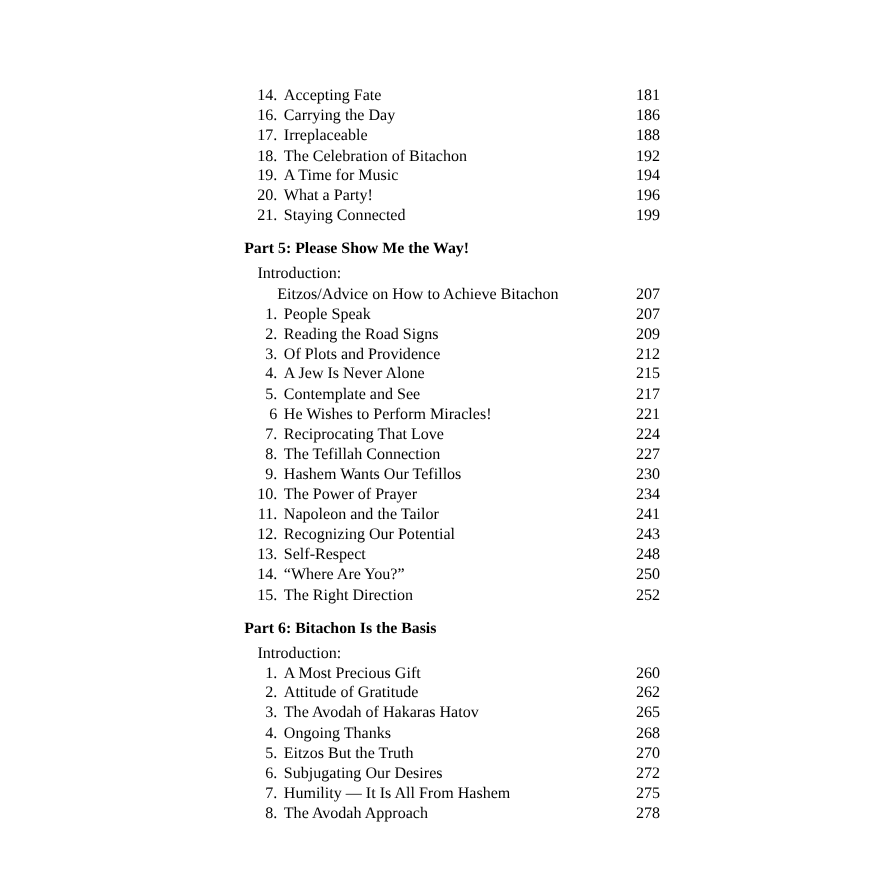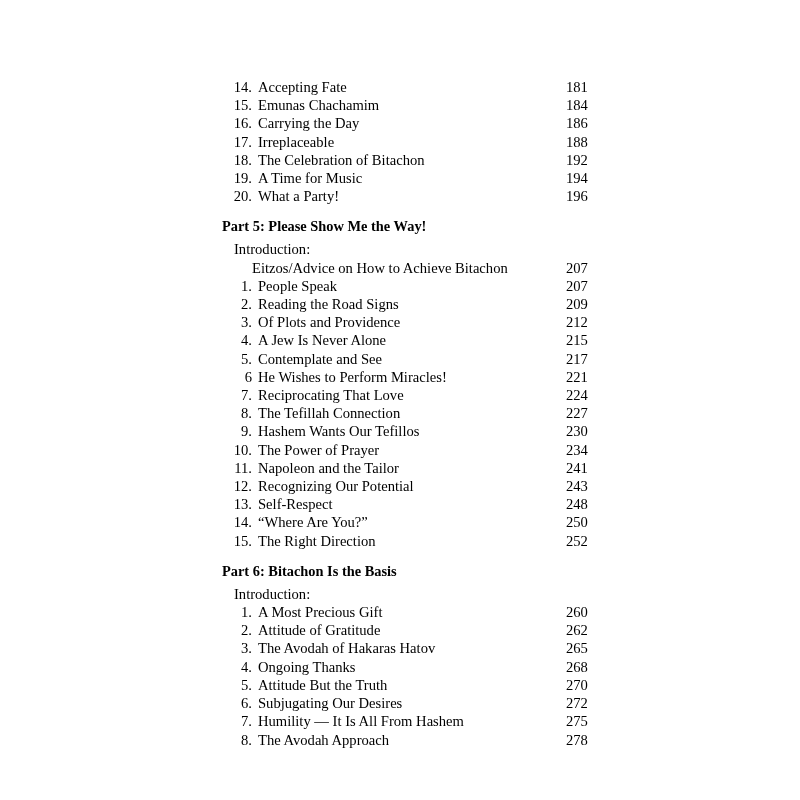--- a/index.html
+++ b/index.html
@@ -31,20 +31,21 @@
     font-size: 14.6px;
   }
   .row .label {
     flex: 1 1 auto;
     white-space: nowrap;
     overflow: visible;
   }
   .row .page-num {
     flex: 0 0 auto;
     width: 34px;
+    text-align: right;
     font-size: 14.6px;
   }
   .entry .label {
     padding-left: 30px;
     text-indent: 0;
   }
   .entry .num-prefix {
     display: inline-block;
     width: 24px;
     text-align: right;
@@ -80,42 +81,42 @@
 
 <div class="page">
   <div class="toc">
 
     <div>
       <div class="row entry">
         <div class="label"><span class="num-prefix">14.</span><span class="title-text">Accepting Fate</span></div>
         <div class="page-num">181</div>
       </div>
       <div class="row entry">
-        <div class="label"><span class="num-prefix">15.</span><span class="title-text">Emunas Chachamim</span></div>
-        <div class="page-num">184</div>
-      </div>
-      <div class="row entry">
         <div class="label"><span class="num-prefix">16.</span><span class="title-text">Carrying the Day</span></div>
         <div class="page-num">186</div>
       </div>
       <div class="row entry">
         <div class="label"><span class="num-prefix">17.</span><span class="title-text">Irreplaceable</span></div>
         <div class="page-num">188</div>
       </div>
       <div class="row entry">
         <div class="label"><span class="num-prefix">18.</span><span class="title-text">The Celebration of Bitachon</span></div>
         <div class="page-num">192</div>
       </div>
       <div class="row entry">
         <div class="label"><span class="num-prefix">19.</span><span class="title-text">A Time for Music</span></div>
         <div class="page-num">194</div>
       </div>
       <div class="row entry">
         <div class="label"><span class="num-prefix">20.</span><span class="title-text">What a Party!</span></div>
         <div class="page-num">196</div>
+      </div>
+      <div class="row entry">
+        <div class="label"><span class="num-prefix">21.</span><span class="title-text">Staying Connected</span></div>
+        <div class="page-num">199</div>
       </div>
     </div>
 
     <div>
       <div class="part-head">Part 5: Please Show Me the Way!</div>
       <div class="intro-label">Introduction:</div>
       <div class="row entry intro-entry">
         <div class="label"><span class="title-text">Eitzos/Advice on How to Achieve Bitachon</span></div>
         <div class="page-num">207</div>
       </div>
@@ -194,21 +195,21 @@
       </div>
       <div class="row entry">
         <div class="label"><span class="num-prefix">3.</span><span class="title-text">The Avodah of Hakaras Hatov</span></div>
         <div class="page-num">265</div>
       </div>
       <div class="row entry">
         <div class="label"><span class="num-prefix">4.</span><span class="title-text">Ongoing Thanks</span></div>
         <div class="page-num">268</div>
       </div>
       <div class="row entry">
-        <div class="label"><span class="num-prefix">5.</span><span class="title-text">Attitude But the Truth</span></div>
+        <div class="label"><span class="num-prefix">5.</span><span class="title-text">Eitzos But the Truth</span></div>
         <div class="page-num">270</div>
       </div>
       <div class="row entry">
         <div class="label"><span class="num-prefix">6.</span><span class="title-text">Subjugating Our Desires</span></div>
         <div class="page-num">272</div>
       </div>
       <div class="row entry">
         <div class="label"><span class="num-prefix">7.</span><span class="title-text">Humility — It Is All From Hashem</span></div>
         <div class="page-num">275</div>
       </div>

